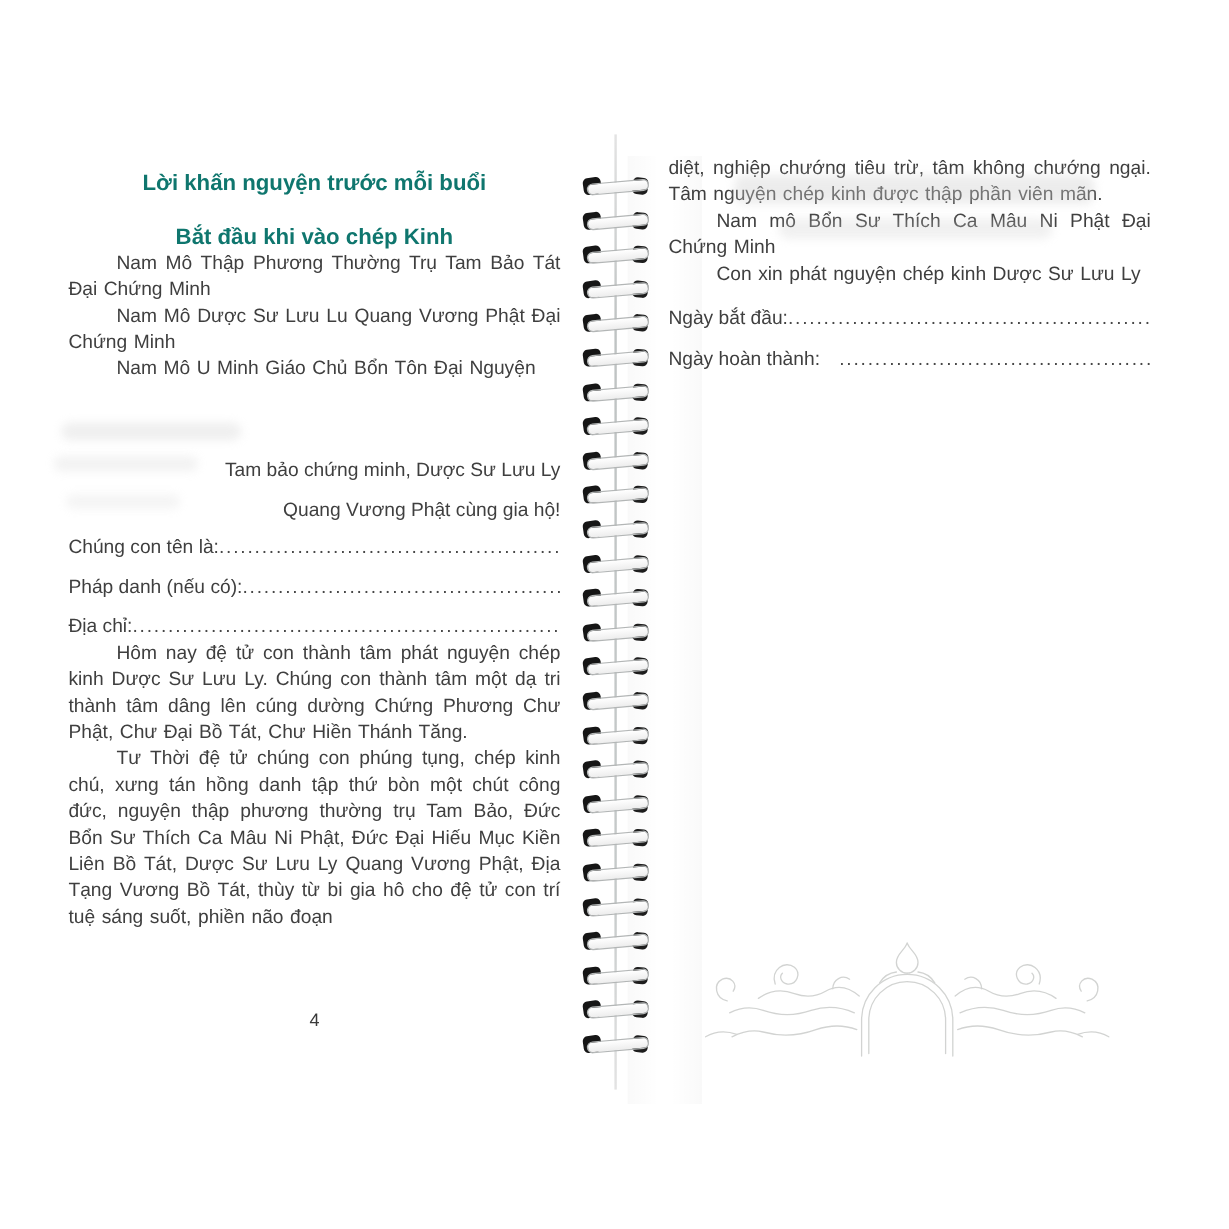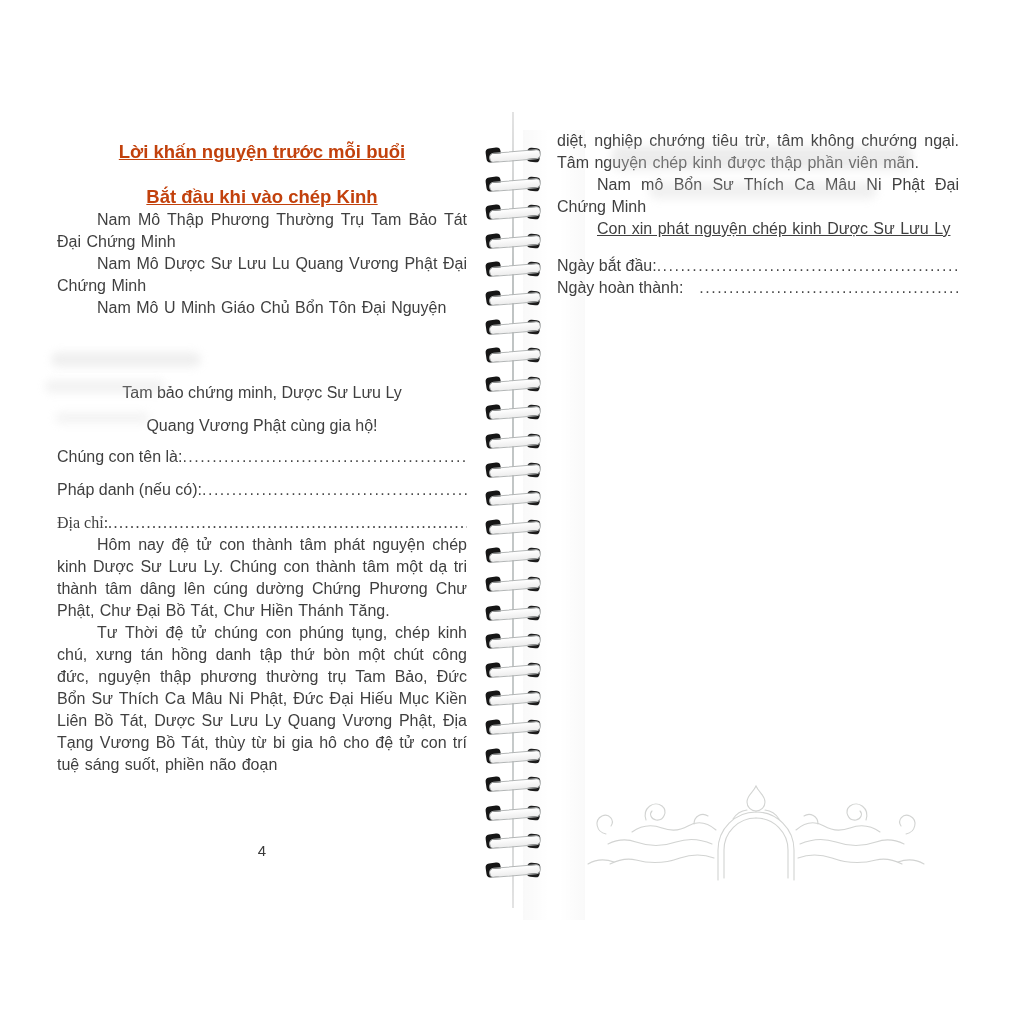--- a/index.html
+++ b/index.html
@@ -4,34 +4,34 @@
 <style>
   html,body{margin:0;padding:0;}
   body{
     width:1024px;height:1024px;background:#ffffff;overflow:hidden;position:relative;
     font-family:"Liberation Sans", sans-serif;color:#3f3f3f;
   }
   .page{position:absolute;top:130px;height:790px;background:transparent;}
   .page-left{left:57px;width:410px;}
   .page-right{left:557px;width:402px;}
 
-  .ptitle{font-weight:bold;font-size:18.5px;line-height:24px;text-align:center;color:#c2410c;margin:0;text-decoration:underline;}
+  .ptitle{font-weight:bold;font-size:18.5px;line-height:24px;text-align:center;color:#0f766e;margin:0;}
   .t1{margin-top:10px;}
   .t2{margin-top:21px;}
 
   p.body{font-size:16px;line-height:22px;text-align:justify;text-align-last:left;margin:0;word-spacing:1px;}
   .indent{text-indent:40px;}
   .p1{margin-top:26px;} .p2{margin-top:13px;} .p3{margin-top:13px;}
   .c1{margin-top:63px;} .c2{margin-top:11px;}
-  .center-line{text-align:center;font-size:16px;line-height:22px;}
-  .f1{margin-top:9px;justify-content:flex-end;} .f2{margin-top:11px;} .f3{margin-top:11px;font-family:Liberation Serif, serif;}
+  .center-line{text-align:right;font-size:16px;line-height:22px;}
+  .f1{margin-top:9px;justify-content:flex-end;} .f2{margin-top:11px;} .f3{margin-top:11px;}
   .p4{margin-top:7px;} .p5{margin-top:13px;}
 
-  .rp1{margin-top:103px;} .rp2{margin-top:13px;} .rp3{margin-top:13px;} .rp4{margin-top:21px;text-decoration:underline;}
-  .rf1{margin-top:15px;} .rf2{gap:16px;}
+  .rp1{margin-top:103px;} .rp2{margin-top:13px;} .rp3{margin-top:13px;} .rp4{margin-top:21px;}
+  .rf1{margin-top:15px;} .rf2{margin-top:12px;gap:16px;}
 
   .field{display:flex;font-size:16px;line-height:22px;white-space:nowrap;}
   .leader{flex:1;overflow:hidden;letter-spacing:1.5px;color:#474747;}
 
   .pagenum{position:absolute;font-size:15px;color:#3a3a3a;}
   .pn-left{left:50%;top:712px;transform:translateX(-50%);}
 
   
   .ghost{position:absolute;background:#cfcfcf;opacity:.32;filter:blur(4px);border-radius:8px;}
   .gl1{left:-6px;top:222px;width:150px;height:15px;}

